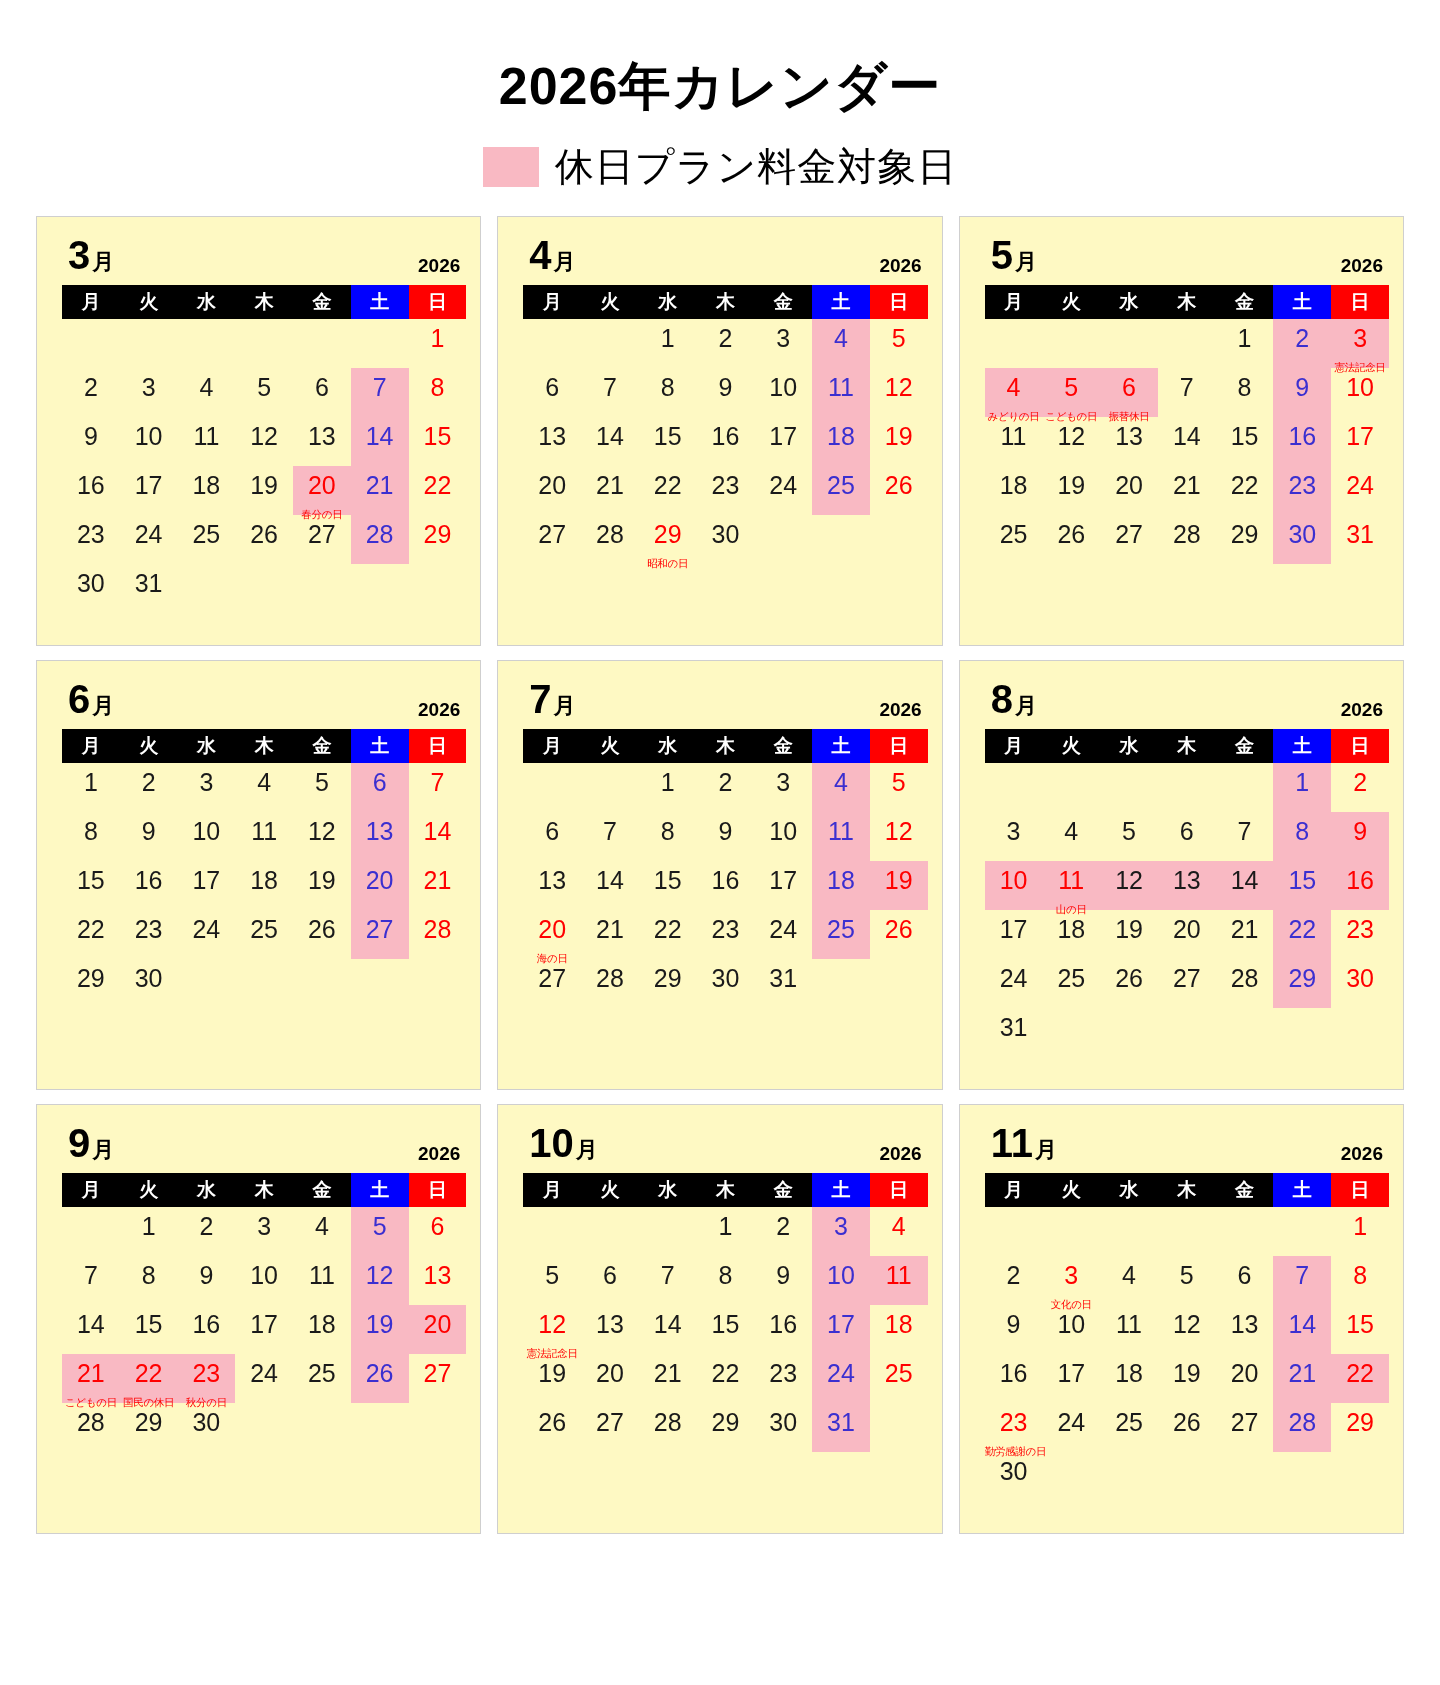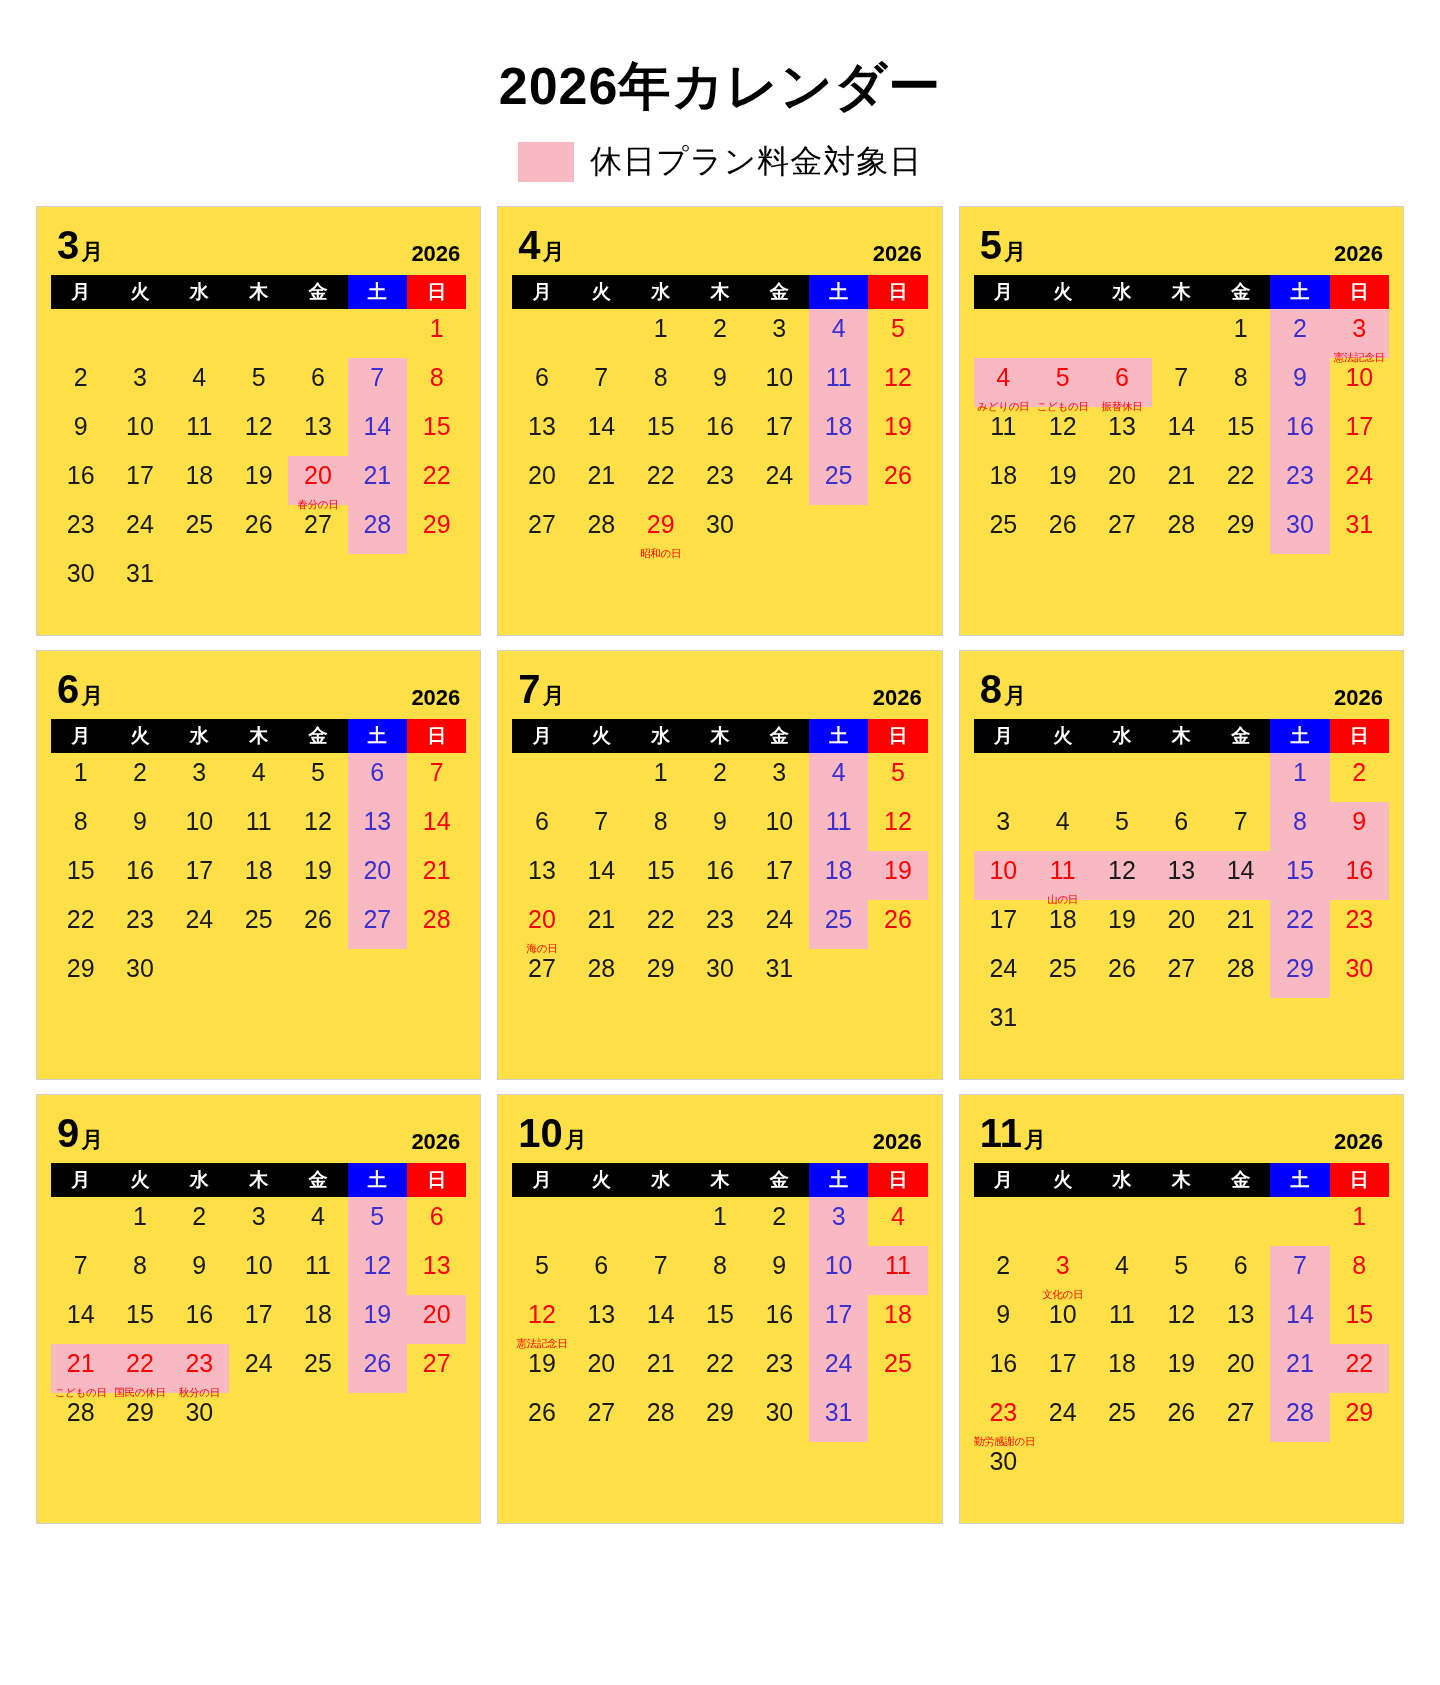--- a/index.html
+++ b/index.html
@@ -35,35 +35,35 @@
     margin-top: 18px;
     gap: 16px;
   }
   .legend-swatch {
     width: 56px;
     height: 40px;
     background: #f9b9c3;
     display: inline-block;
   }
   .legend-text {
-    font-size: 32px;
+    font-size: 39px;
     font-weight: normal;
     color: #000000;
     letter-spacing: 1px;
   }
   .grid {
     margin-top: 22px;
     display: grid;
     grid-template-columns: repeat(3, 1fr);
     gap: 14px 16px;
   }
   .month-card {
     border: 1px solid #cfcfcf;
-    background: #fde047;
-    padding: 12px 14px 16px 14px;
+    background: #fef9c3;
+    padding: 12px 14px 16px 25px;
     box-sizing: border-box;
     min-height: 430px;
   }
   .month-head {
     display: flex;
     align-items: flex-end;
     justify-content: space-between;
     padding: 6px 6px 8px 6px;
   }
   .month-num {
@@ -72,21 +72,21 @@
     line-height: 1;
     color: #000000;
   }
   .month-suffix {
     font-size: 22px;
     font-weight: bold;
     color: #000000;
     margin-left: 2px;
   }
   .year {
-    font-size: 22px;
+    font-size: 19px;
     font-weight: bold;
     color: #000000;
   }
   table.cal {
     width: 100%;
     border-collapse: collapse;
     table-layout: fixed;
   }
   table.cal thead th {
     background: #000000;

